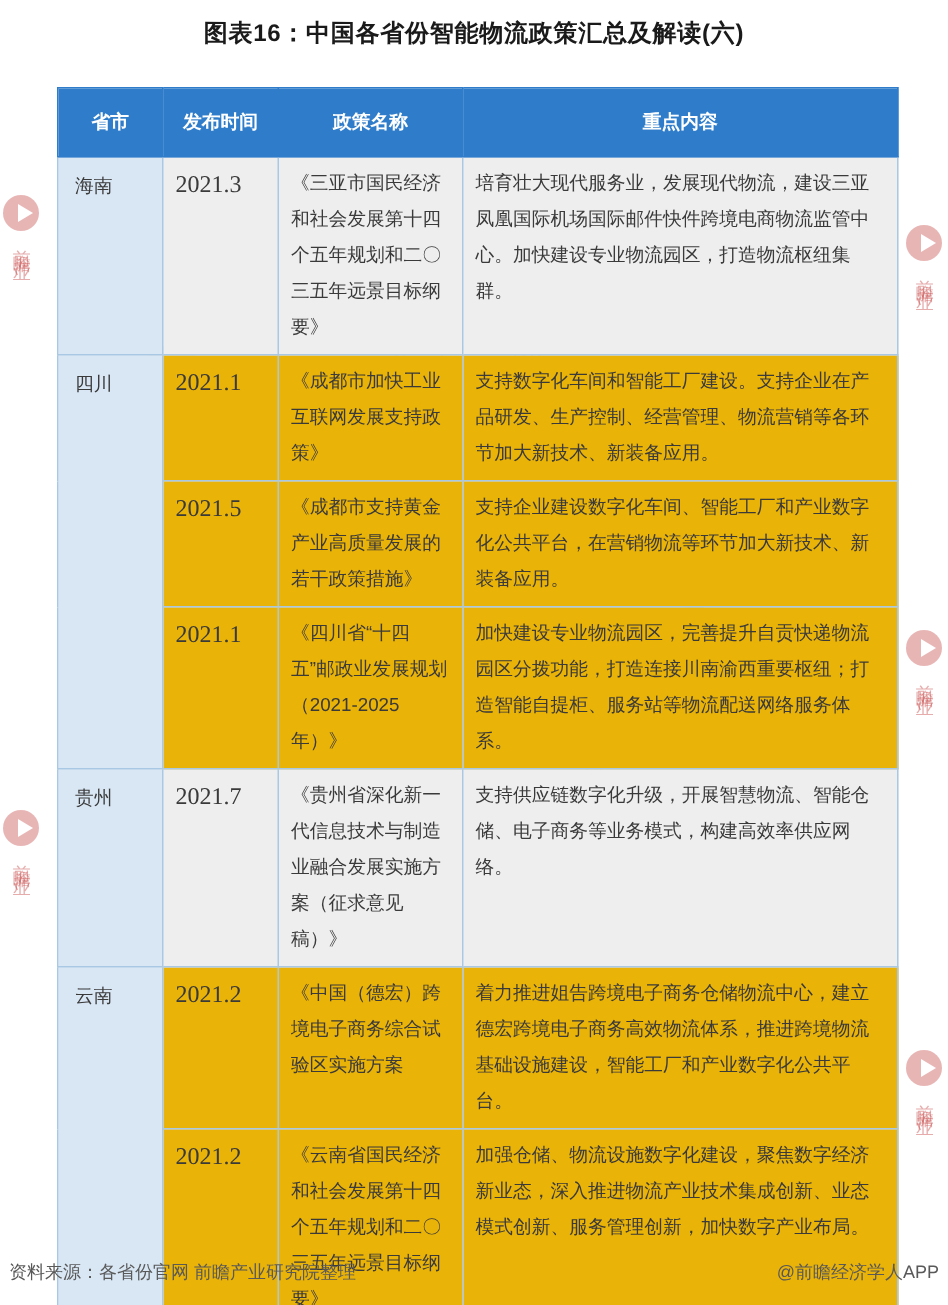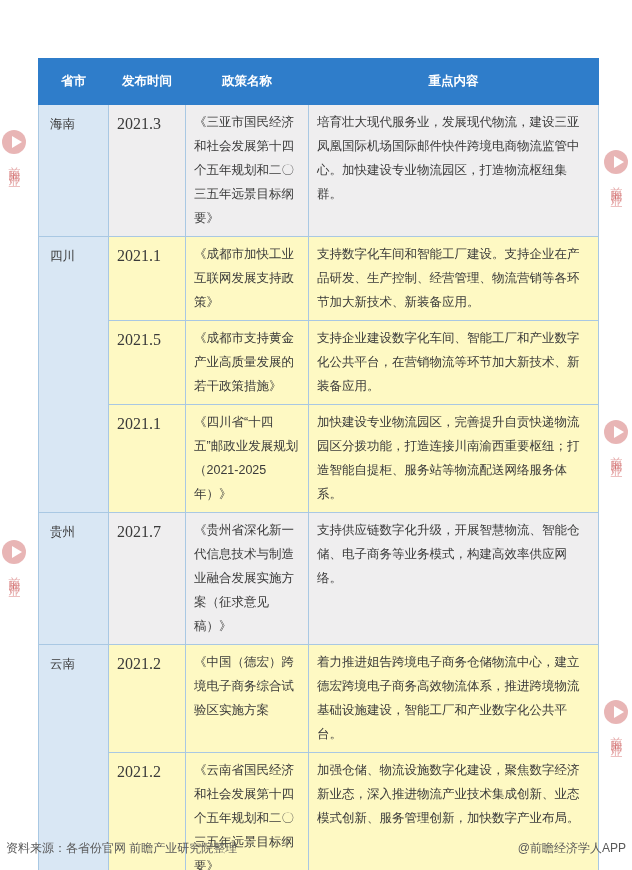--- a/index.html
+++ b/index.html
@@ -44,21 +44,21 @@
     background:#d9e7f4;
     padding-left:11px;
     padding-top:7px;
   }
   td.date{
     font-family:"Liberation Serif", serif;
     font-size:16px;
     padding-top:7px;
   }
   td.bg-gray{background:#efeeef;}
-  td.bg-white{background:#fef9c3;margin-top:41px;}
+  td.bg-white{background:#eab308;margin-top:41px;}
   tr.last-row td, td.prov-last{border-bottom:4px solid #0f766e;}
   .footer{
     position:absolute;left:0;top:840px;width:632px;
     font-size:12px;color:#595959;
   }
   .footer .src{position:absolute;left:6px;top:0;}
   .footer .acct{position:absolute;right:6px;top:0;}
   
   .wm{
     position:absolute;display:flex;flex-direction:column;align-items:center;
@@ -122,20 +122,21 @@
     <span class="wm-text">前瞻产业</span>
   </div>
   <div class="wm-diag" style="left:130px;top:250px;">前瞻产业研究院</div>
   <div class="wm-diag red" style="left:330px;top:180px;">前瞻产业研究院</div>
   <div class="wm-diag" style="left:300px;top:500px;">前瞻产业研究院</div>
   <div class="wm-disc" style="left:92px;top:230px;"></div>
   <div class="wm-disc" style="left:60px;top:540px;"></div>
   <div class="wm-disc" style="left:215px;top:680px;"></div>
   <div class="wm-disc" style="left:440px;top:360px;"></div>
 
+  <div class="title">图表16：中国各省份智能物流政策汇总及解读(六)</div>
 
   <table class="policy-table">
     <colgroup>
       <col style="width:70px">
         <col style="width:77px">
         <col style="width:123px">
         <col style="width:290px">
     </colgroup>
     <thead>
       <tr>

